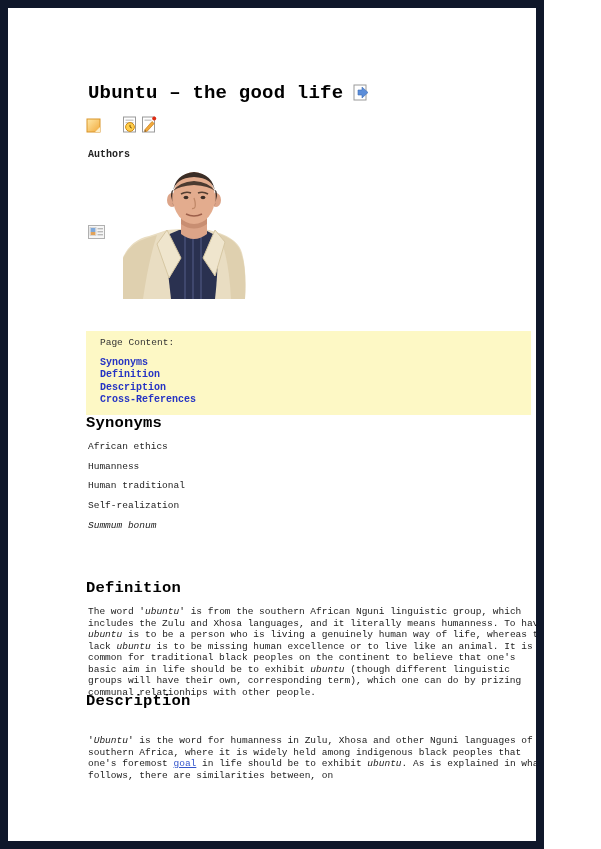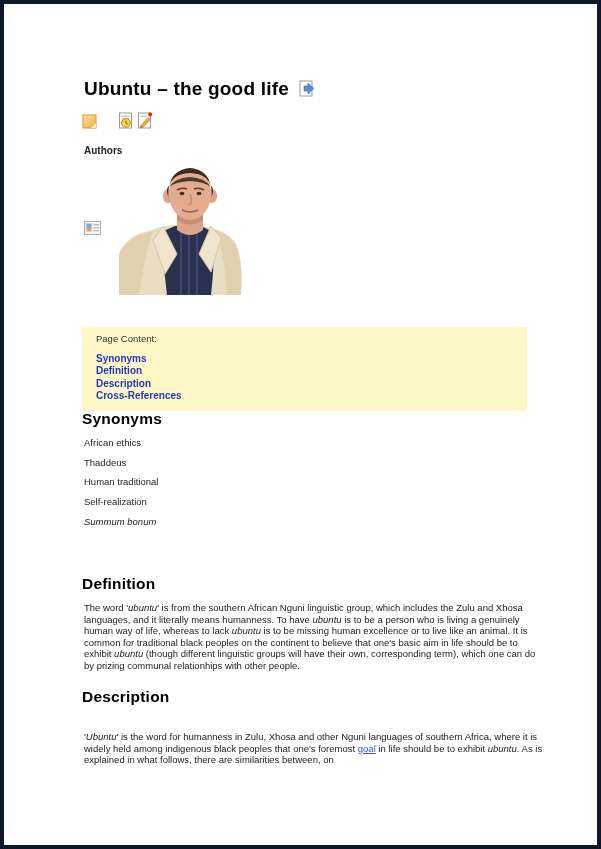--- a/index.html
+++ b/index.html
@@ -1,22 +1,22 @@
 <!DOCTYPE html>
 <html><head>
 <meta charset="utf-8">
 <style>
   html, body { margin: 0; padding: 0; background: #fff; }
   .page {
     position: relative;
-    width: 601px; height: 849px;
+    width: 544px; height: 849px;
     box-sizing: border-box;
-    border: 4px solid #0f172a;
+    border: 8px solid #0f172a;
     background: #ffffff;
-    font-family: Liberation Sans, sans-serif;
+    font-family: Liberation Mono, monospace;
     color: #1a1a1a;
     overflow: hidden;
   }
   .abs { position: absolute; }
 
   
   .title-row { left: 80px; top: 74px; display: flex; align-items: center; gap: 10px; }
   h1.title {
     margin: 0; font-size: 19px; font-weight: bold; color: #000;
     letter-spacing: 0.2px; white-space: nowrap;
@@ -175,21 +175,21 @@
     <p class="toc-label">Page Content:</p>
     <a class="toc-link">Synonyms</a>
     <a class="toc-link">Definition</a>
     <a class="toc-link">Description</a>
     <a class="toc-link">Cross-References</a>
   </div>
 
   <h2 class="abs sec h-synonyms">Synonyms</h2>
   <div class="abs syn-list">
     <div class="syn-item">African ethics</div>
-    <div class="syn-item">Thaddeus</div>
+    <div class="syn-item">Humanness</div>
     <div class="syn-item">Human traditional</div>
     <div class="syn-item">Self-realization</div>
     <div class="syn-item italic">Summum bonum</div>
   </div>
 
   <h2 class="abs sec h-definition">Definition</h2>
   <div class="abs para p-definition"><span>The word '</span><span style="font-style: italic;">ubuntu</span><span>' is from the southern African Nguni linguistic group, which includes the Zulu and Xhosa languages, and it literally means humanness. To have </span><span style="font-style: italic;">ubuntu</span><span> is to be a person who is living a genuinely human way of life, whereas to lack </span><span style="font-style: italic;">ubuntu</span><span> is to be missing human excellence or to live like an animal. It is common for traditional black peoples on the continent to believe that one's basic aim in life should be to exhibit </span><span style="font-style: italic;">ubuntu</span><span> (though different linguistic groups will have their own, corresponding term), which one can do by prizing communal relationhips with other people.</span></div>
 
   <h2 class="abs sec h-description">Description</h2>
   <div class="abs para p-description"><span>'</span><span style="font-style: italic;">Ubuntu</span><span>' is the word for humanness in Zulu, Xhosa and other Nguni languages of southern Africa, where it is widely held among indigenous black peoples that one's foremost </span><a class="inline-link">goal</a><span> in life should be to exhibit </span><span style="font-style: italic;">ubuntu</span><span>. As is explained in what follows, there are similarities between, on</span></div>

